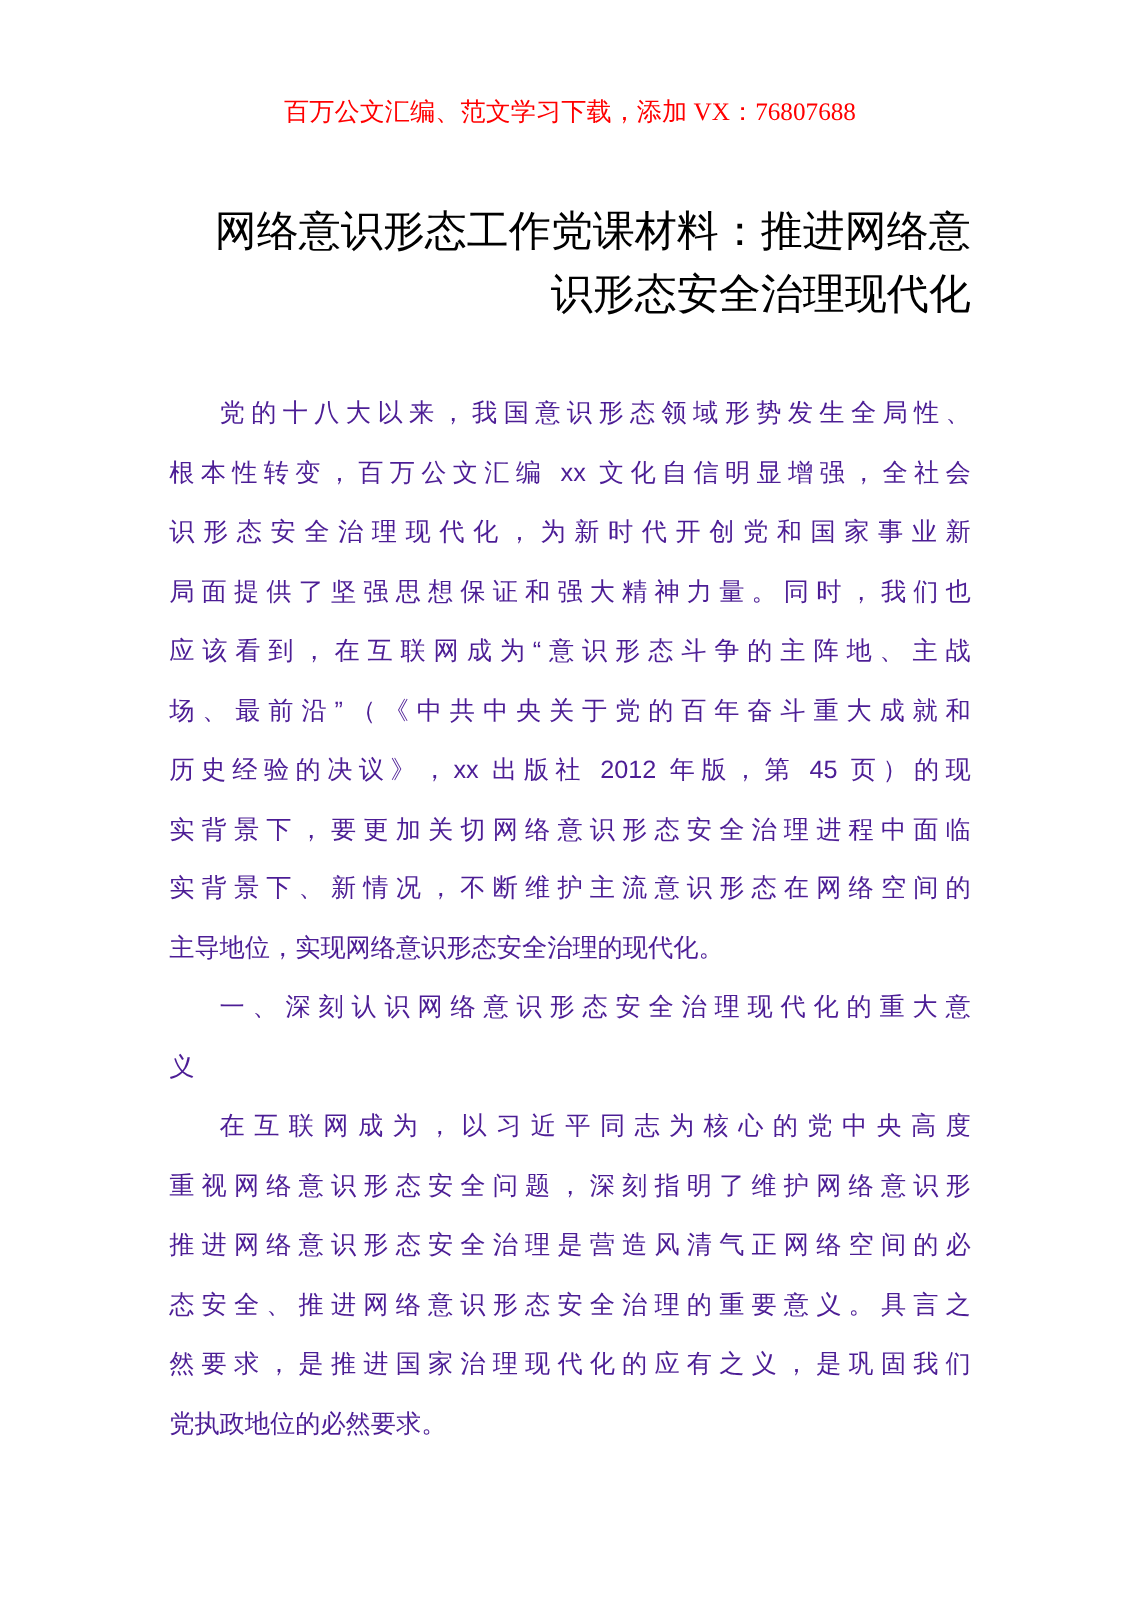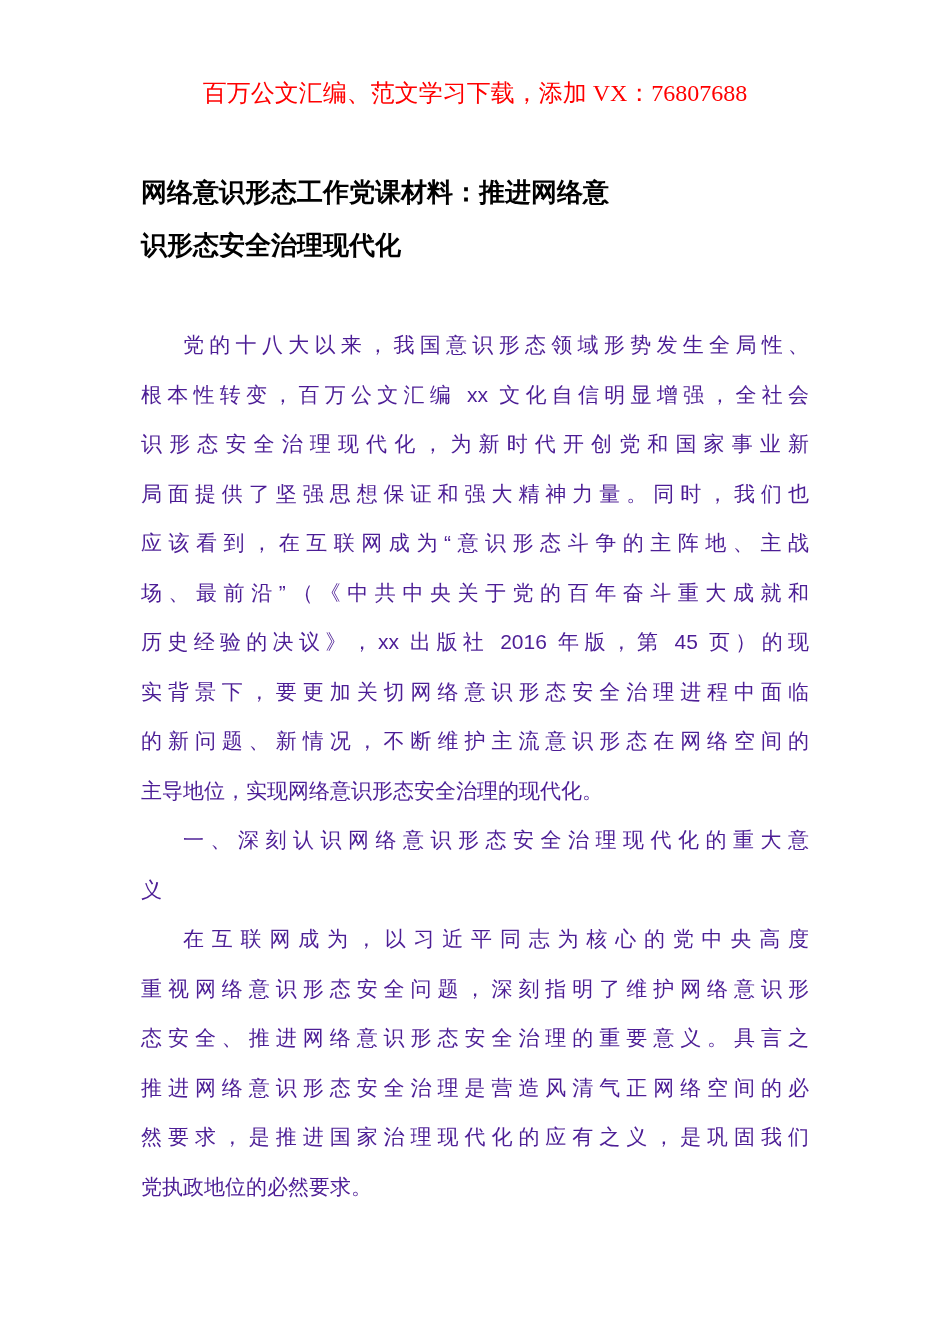--- a/index.html
+++ b/index.html
@@ -14,32 +14,32 @@
   }
   .page {
     position: absolute; inset: 0;
     background: #ffffff;
   }
   
   .promo {
     position: absolute;
     top: 80px; left: 0; width: 950px;
     text-align: center;
-    font-size: 24px; line-height: 26px;
+    font-size: 21px; line-height: 26px;
     
     font-family: "Liberation Serif", "DejaVu Serif", sans-serif;
   }
   
   .doc-title {
     position: absolute;
     top: 166px; left: 141px; width: 668px;
     margin: 0;
-    font-size: 26px; line-height: 53px;
-    font-weight: 700;
-    text-align: left;
+    font-size: 35px; line-height: 53px;
+    font-weight: 400;
+    text-align: right;
     color: #000000;
   }
   
   .doc-body {
     position: absolute;
     top: 320px; left: 141px; width: 668px;
     font-size: 21px; line-height: 49.5px;
     color: #4c1d95;
     
     font-family: Liberation Sans, sans-serif;
@@ -62,26 +62,26 @@
       <div>识形态安全治理现代化</div>
     </h1>
 
   <div class="doc-body">
       <div class="line first">党的十八大以来，我国意识形态领域形势发生全局性、</div>
       <div class="line">根本性转变，百万公文汇编 xx 文化自信明显增强，全社会</div>
       <div class="line">识形态安全治理现代化，为新时代开创党和国家事业新</div>
       <div class="line">局面提供了坚强思想保证和强大精神力量。同时，我们也</div>
       <div class="line">应该看到，在互联网成为“意识形态斗争的主阵地、主战</div>
       <div class="line">场、最前沿”（《中共中央关于党的百年奋斗重大成就和</div>
-      <div class="line">历史经验的决议》，xx 出版社 2016 年版，第 45 页）的现</div>
+      <div class="line">历史经验的决议》，xx 出版社 2012 年版，第 45 页）的现</div>
       <div class="line">实背景下，要更加关切网络意识形态安全治理进程中面临</div>
-      <div class="line">的新问题、新情况，不断维护主流意识形态在网络空间的</div>
+      <div class="line">实背景下、新情况，不断维护主流意识形态在网络空间的</div>
       <div class="line last">主导地位，实现网络意识形态安全治理的现代化。</div>
       <div class="line first">一、深刻认识网络意识形态安全治理现代化的重大意</div>
       <div class="line last">义</div>
       <div class="line first">在互联网成为，以习近平同志为核心的党中央高度</div>
       <div class="line">重视网络意识形态安全问题，深刻指明了维护网络意识形</div>
+      <div class="line">推进网络意识形态安全治理是营造风清气正网络空间的必</div>
       <div class="line">态安全、推进网络意识形态安全治理的重要意义。具言之</div>
-      <div class="line">推进网络意识形态安全治理是营造风清气正网络空间的必</div>
       <div class="line">然要求，是推进国家治理现代化的应有之义，是巩固我们</div>
       <div class="line last">党执政地位的必然要求。</div>
     </div>
 </div>
 
 </body></html>

